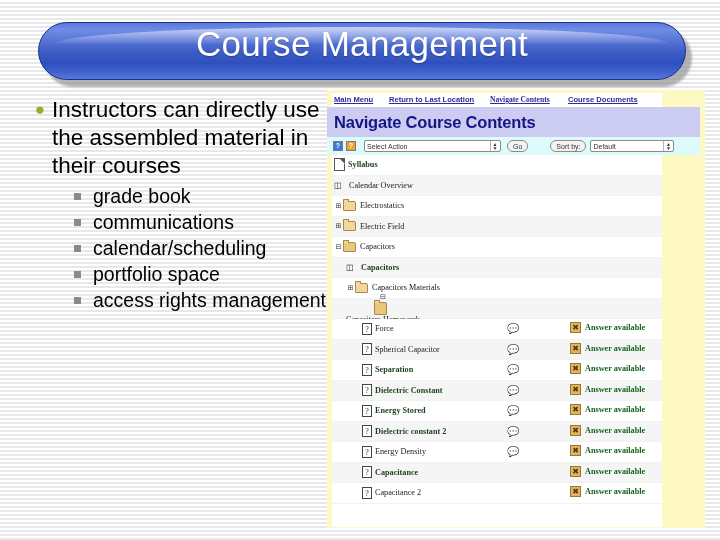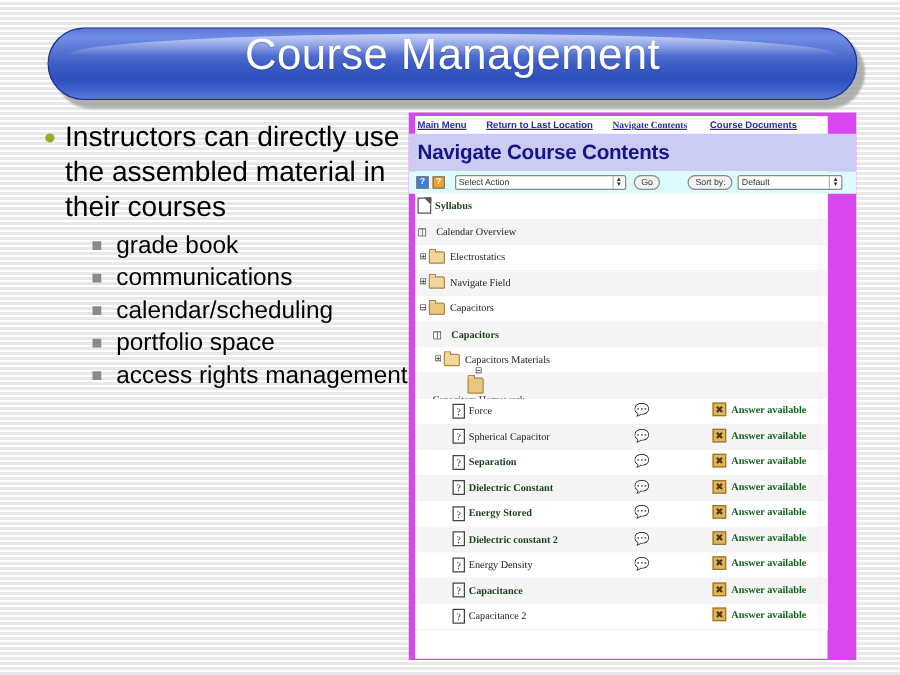--- a/index.html
+++ b/index.html
@@ -135,22 +135,23 @@
   }
   .lvl2 .txt { flex: 1 1 auto; }
 
   
   #shot {
     position: absolute;
     left: 327px;
     top: 90px;
     width: 358px;
     height: 438px;
-    background: #d946ef;
+    background: #fef9c3;
     overflow: hidden;
+    padding-left: 20px;
   }
   #shot-inner {
     position: absolute;
     left: 5px;
     top: 3px;
     width: 330px;
     bottom: 1px;
     background: #ffffff;
   }
 
@@ -504,21 +505,21 @@
           <div class="tw" style="margin-left: 2px;">
             <span class="handle">⊞</span>
             <span class="folder-icon"></span>
             <span class="tlabel">Electrostatics</span>
           </div>
         </div>
         <div class="trow alt">
           <div class="tw" style="margin-left: 2px;">
             <span class="handle">⊞</span>
             <span class="folder-icon"></span>
-            <span class="tlabel">Navigate Field</span>
+            <span class="tlabel">Electric Field</span>
           </div>
         </div>
         <div class="trow">
           <div class="tw" style="margin-left: 2px;">
             <span class="handle">⊟</span>
             <span class="folder-icon open"></span>
             <span class="tlabel">Capacitors</span>
           </div>
         </div>
         <div class="trow alt">

